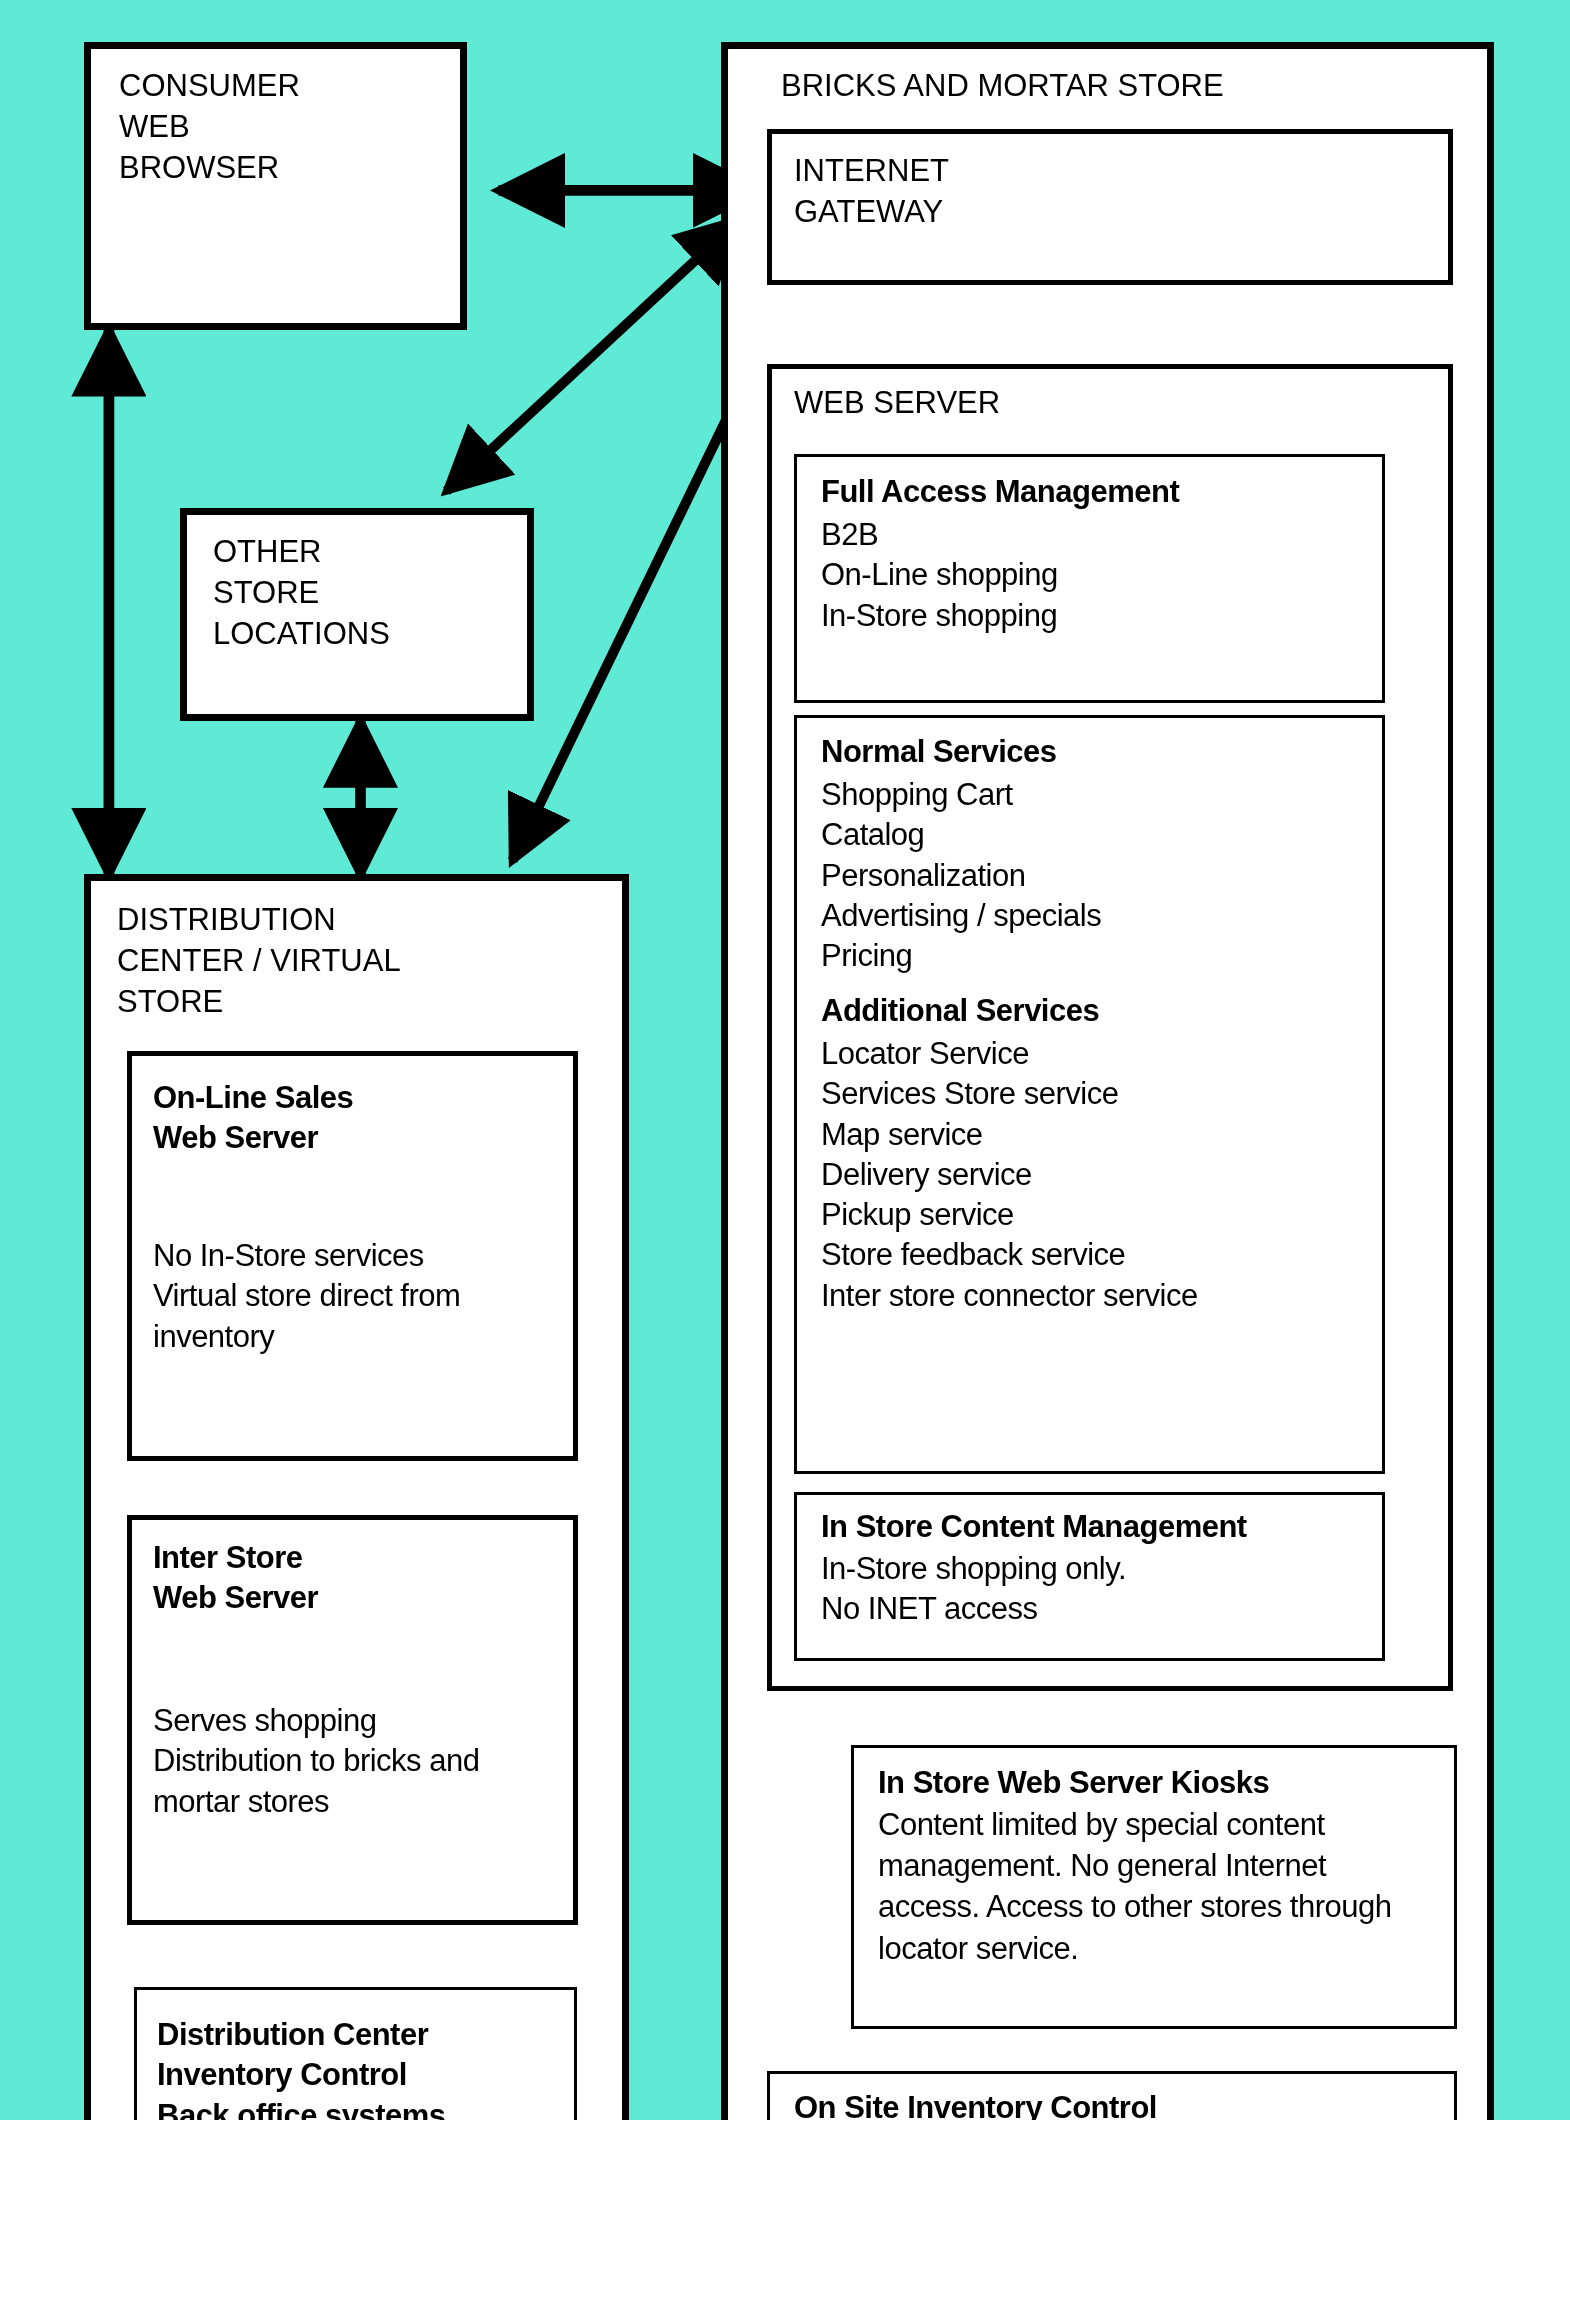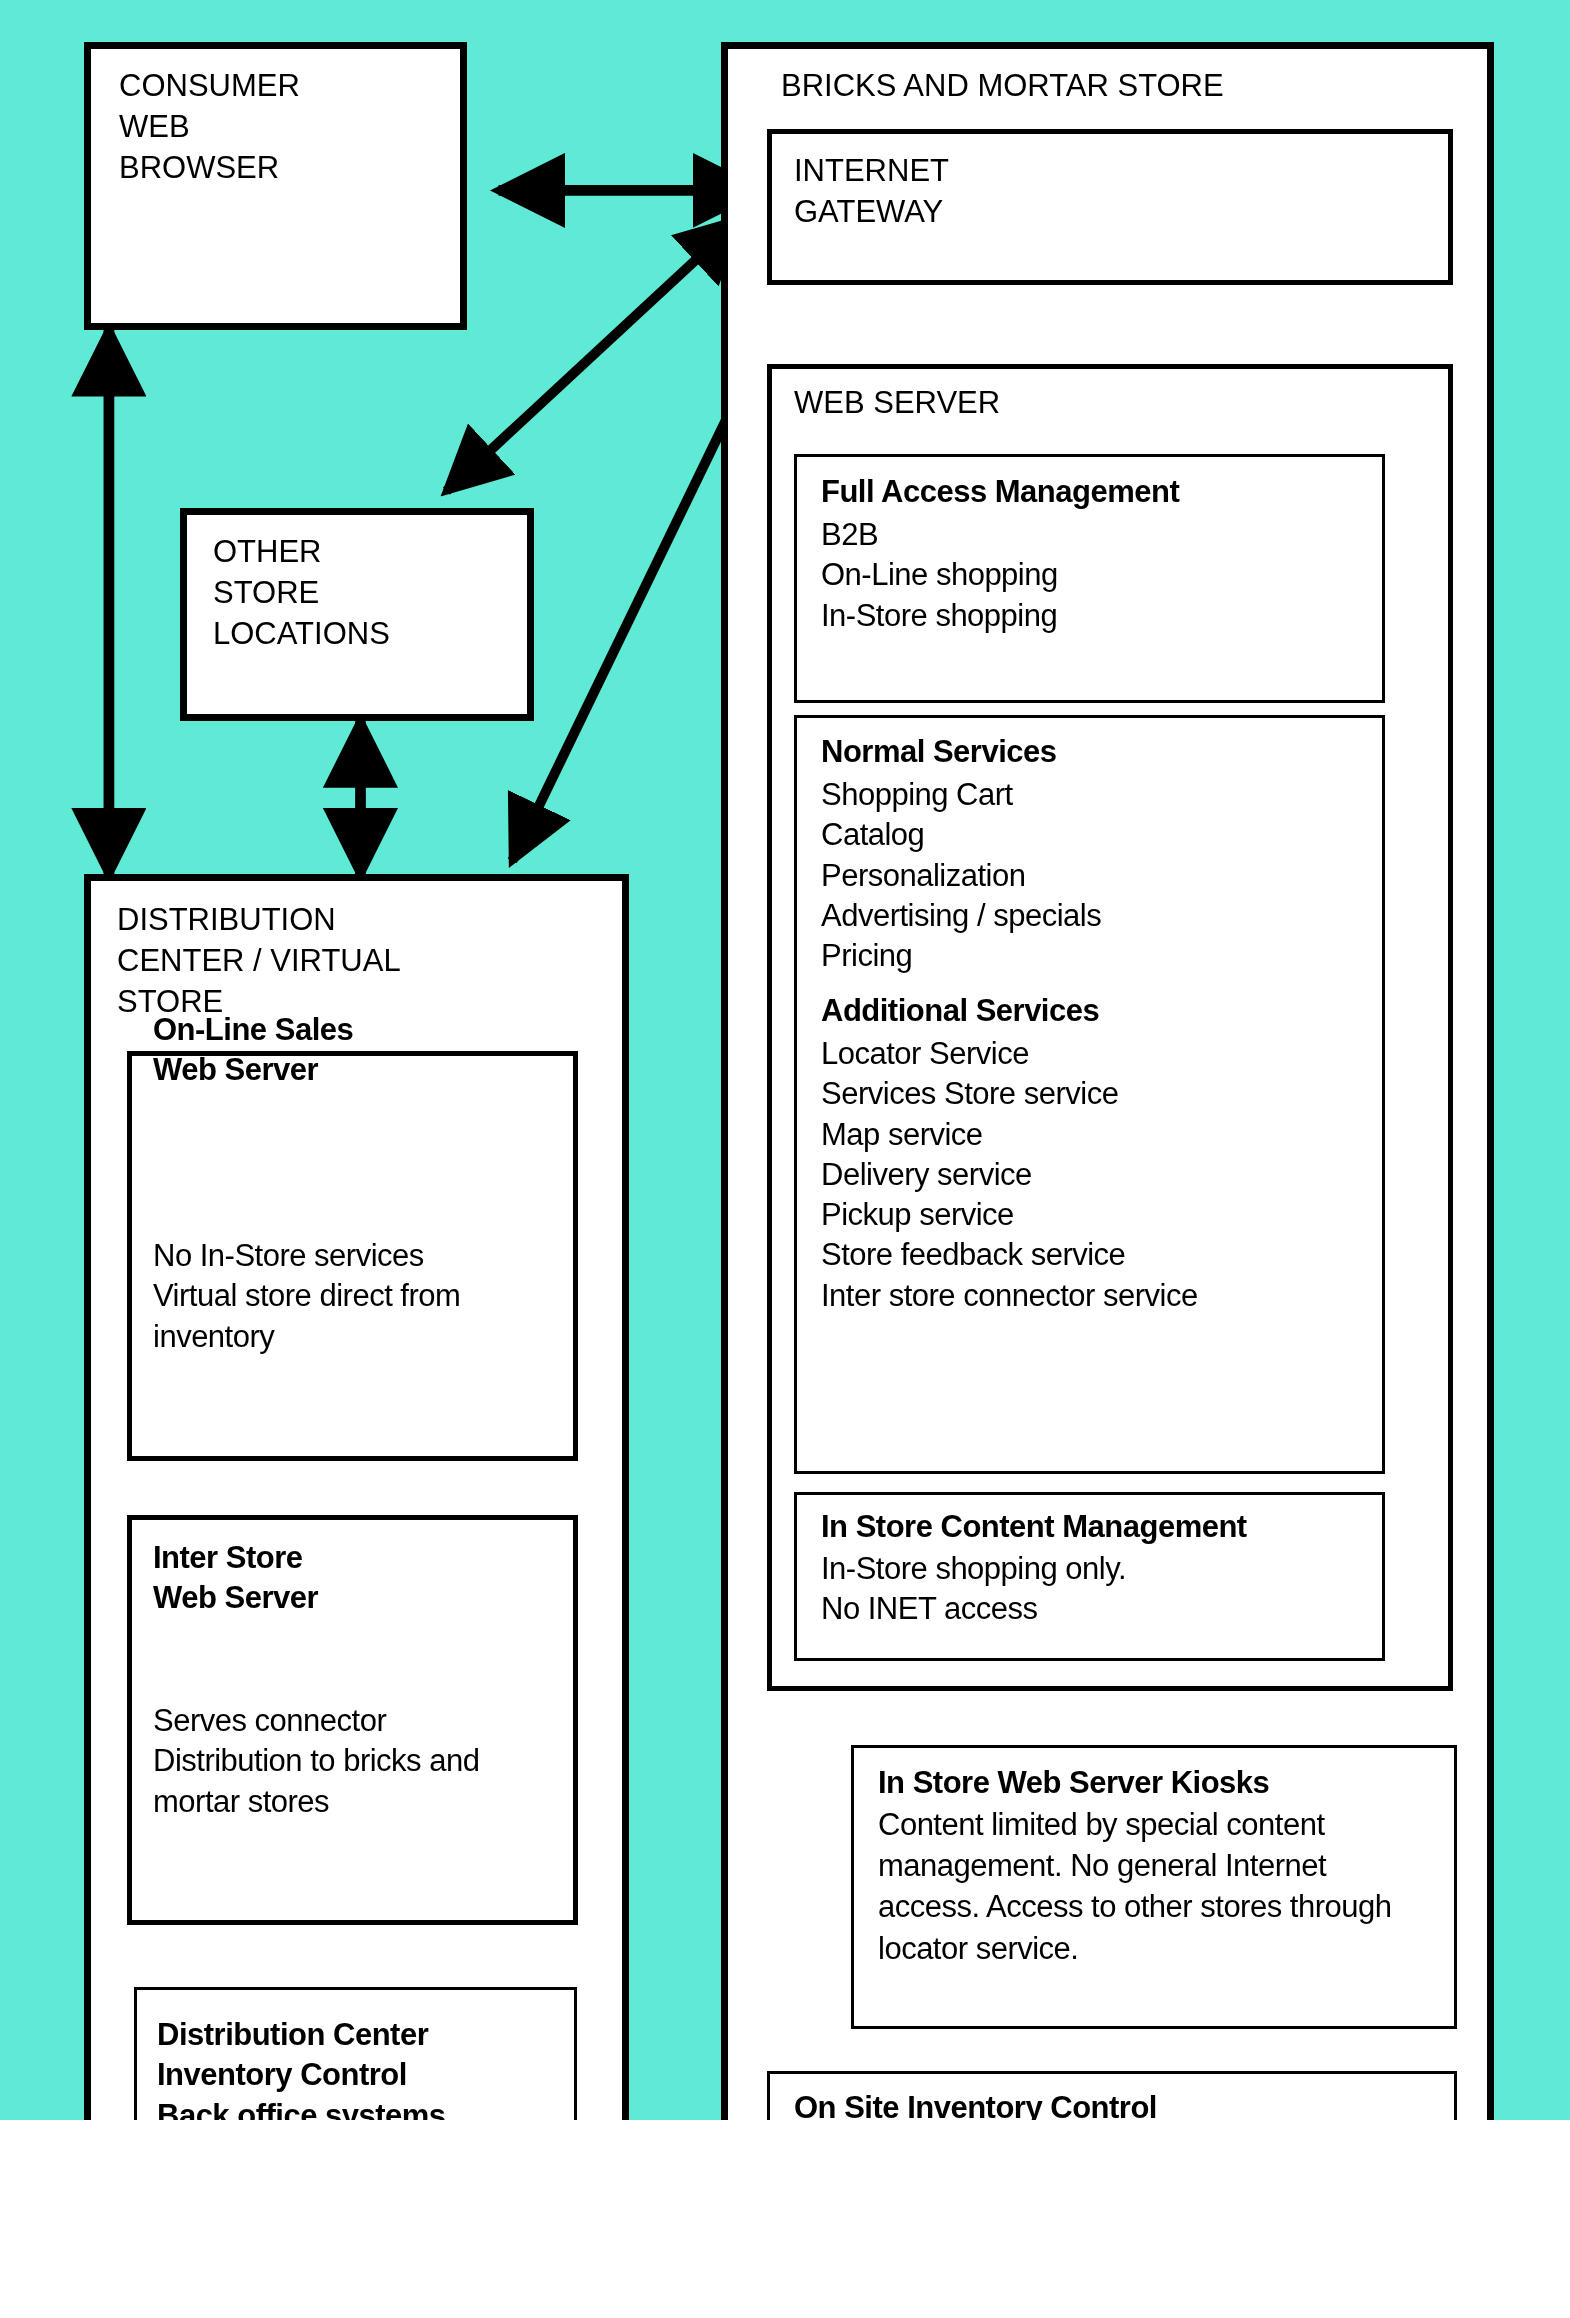--- a/index.html
+++ b/index.html
@@ -135,26 +135,26 @@
   <div class="box bx-thick" style="left:84px; top:42px; width:383px; height:288px;"></div>
   <div class="txt caps" style="left:119px; top:65px; width:330px;"><span>CONSUMER</span><br><span>WEB</span><br><span>BROWSER</span></div>
 
   <div class="box bx-thick" style="left:180px; top:508px; width:354px; height:213px;"></div>
   <div class="txt caps" style="left:213px; top:531px; width:314px;"><span>OTHER</span><br><span>STORE</span><br><span>LOCATIONS</span></div>
 
   <div class="box bx-thick" style="left:84px; top:874px; width:545px; height:1381px;"></div>
   <div class="txt caps" style="left:117px; top:899px; width:506px;"><span>DISTRIBUTION</span><br><span>CENTER / VIRTUAL</span><br><span>STORE</span></div>
 
   <div class="box bx-med" style="left:127px; top:1051px; width:451px; height:410px;"></div>
-  <div class="txt hdr" style="left:153px; top:1010px; width:414px;"><span>On-Line Sales</span><br><span>Web Server</span></div>
+  <div class="txt hdr" style="left:153px; top:1078px; width:414px;"><span>On-Line Sales</span><br><span>Web Server</span></div>
   <div class="txt body" style="left:153px; top:1236px; width:418px;"><span>No In-Store services</span><br><span>Virtual store direct from</span><br><span>inventory</span></div>
 
   <div class="box bx-med" style="left:127px; top:1515px; width:451px; height:410px;"></div>
   <div class="txt hdr" style="left:153px; top:1538px; width:414px;"><span>Inter Store</span><br><span>Web Server</span></div>
-  <div class="txt body" style="left:153px; top:1701px; width:418px;"><span>Serves connector</span><br><span>Distribution to bricks and</span><br><span>mortar stores</span></div>
+  <div class="txt body" style="left:153px; top:1701px; width:418px;"><span>Serves shopping</span><br><span>Distribution to bricks and</span><br><span>mortar stores</span></div>
 
   <div class="box bx-thin" style="left:134px; top:1987px; width:443px; height:199px;"></div>
   <div class="txt hdr" style="left:157px; top:2004px; width:418px;margin-top:11px;"><span>Distribution Center</span><br><span>Inventory Control</span><br><span>Back office systems</span></div>
 
   <div class="box bx-thick" style="left:721px; top:42px; width:773px; height:2213px;"></div>
   <div class="txt caps" style="left:781px; top:65px; width:690px;">BRICKS AND MORTAR STORE</div>
 
   <div class="box bx-med" style="left:767px; top:129px; width:686px; height:156px;"></div>
   <div class="txt caps" style="left:794px; top:150px; width:629px;"><span>INTERNET</span><br><span>GATEWAY</span></div>
 

